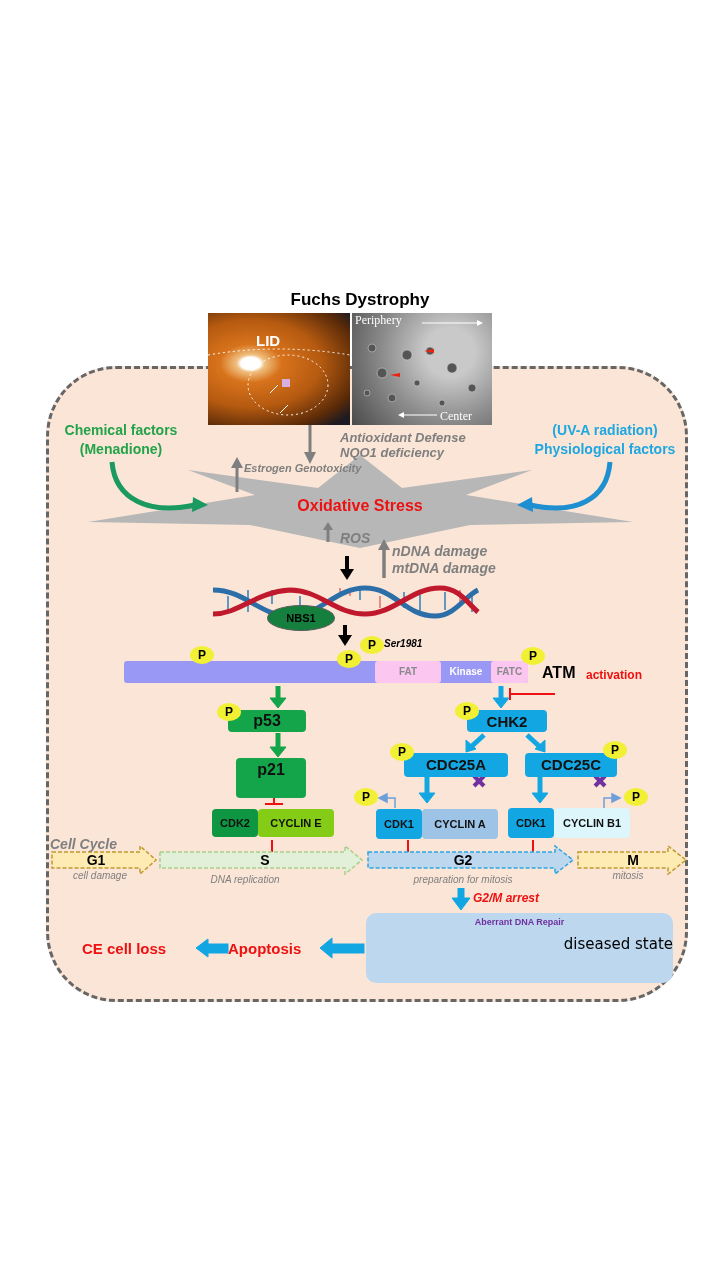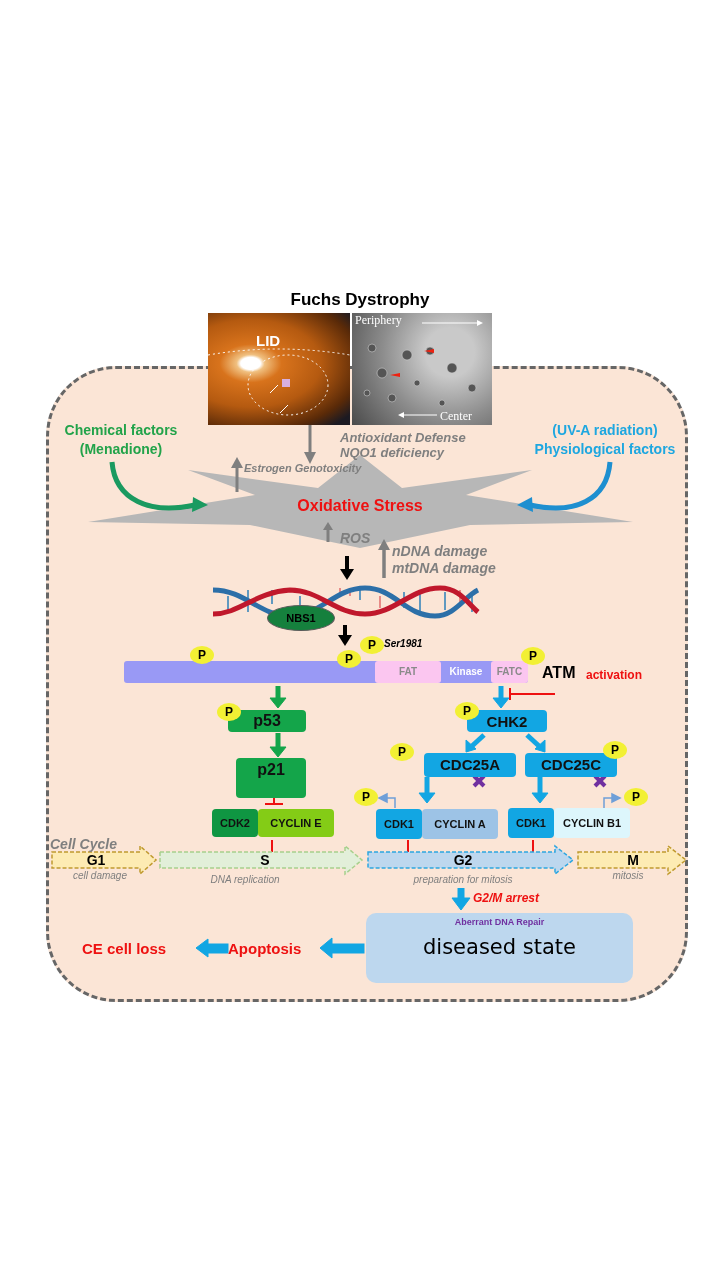--- a/index.html
+++ b/index.html
@@ -21,21 +21,21 @@
   .nbs1 { left:267px; top:605px; width:66px; height:24px; border-radius:50%; background:#15803d; border:1.5px solid #5a5a5a; font-weight:bold; font-size:11px; text-align:center; line-height:24px; color:#000; }
   .pdot { position:absolute; width:24px; height:18px; border-radius:50%; background:#f2f034; font-weight:bold; font-size:12px; text-align:center; line-height:18px; color:#000; }
   .atm-bar { left:124px; top:661px; width:404px; height:22px; background:#9999f5; border-radius:3px; }
   .dom { position:absolute; top:661px; height:22px; line-height:22px; font-size:10px; text-align:center; font-weight:bold; border-radius:3px; }
   .box { position:absolute; border-radius:4px; font-weight:bold; text-align:center; color:#111; }
   .green { background:#14a54a; }
   .blue { background:#12a6e3; }
   .phase-label { position:absolute; font-size:14px; font-weight:bold; color:#000; text-align:center; }
   .phase-sub { position:absolute; font-size:10px; font-style:italic; color:#7f7f7f; text-align:center; }
   .red-b { color:#ee1111; font-weight:bold; }
-  .disease { left:366px; top:913px; width:267px; height:70px; background:#bdd7ee; border-radius:10px; }
+  .disease { left:366px; top:913px; width:307px; height:70px; background:#bdd7ee; border-radius:10px; }
 </style>
 </head>
 <body>
 
 <div class="abs title">Fuchs Dystrophy</div>
 
 <div class="panel"></div>
 
 <div class="abs photo-left">
   <svg width="142" height="112" style="position:absolute;left:0;top:0">
@@ -217,21 +217,21 @@
 <div class="abs red-b" style="left:586px;top:668px;font-size:12px;">activation</div>
 
 <div class="box green" style="left:228px;top:710px;width:78px;height:22px;line-height:22px;font-size:16px;">p53</div>
 <div class="pdot" style="left:217px;top:703px;">P</div>
 <div class="box green" style="left:236px;top:758px;width:70px;height:40px;line-height:24px;font-size:16px;">p21</div>
 <div class="box" style="left:212px;top:809px;width:46px;height:28px;line-height:28px;font-size:11px;background:#0f9642;">CDK2</div>
 <div class="box" style="left:258px;top:809px;width:76px;height:28px;line-height:28px;font-size:11px;background:#84cc16;">CYCLIN E</div>
 
 <div class="box blue" style="left:467px;top:710px;width:80px;height:22px;line-height:24px;font-size:15px;">CHK2</div>
 <div class="pdot" style="left:455px;top:702px;">P</div>
-<div class="box blue" style="left:424px;top:753px;width:92px;height:24px;line-height:24px;font-size:15px;">CDC25A</div>
+<div class="box blue" style="left:404px;top:753px;width:104px;height:24px;line-height:24px;font-size:15px;">CDC25A</div>
 <div class="pdot" style="left:390px;top:743px;">P</div>
 <div class="box blue" style="left:525px;top:753px;width:92px;height:24px;line-height:24px;font-size:15px;">CDC25C</div>
 <div class="pdot" style="left:603px;top:741px;">P</div>
 
 <div class="pdot" style="left:354px;top:788px;">P</div>
 <div class="pdot" style="left:624px;top:788px;">P</div>
 
 <div class="box blue" style="left:376px;top:809px;width:46px;height:30px;line-height:30px;font-size:11px;">CDK1</div>
 <div class="box" style="left:422px;top:809px;width:76px;height:30px;line-height:30px;font-size:11px;background:#9dc3e6;">CYCLIN A</div>
 <div class="box blue" style="left:508px;top:808px;width:46px;height:30px;line-height:30px;font-size:11px;">CDK1</div>
@@ -243,16 +243,16 @@
 <div class="phase-label" style="left:160px;width:210px;top:852px;">S</div>
 <div class="phase-sub" style="left:160px;width:170px;top:874px;">DNA replication</div>
 <div class="phase-label" style="left:368px;width:190px;top:852px;">G2</div>
 <div class="phase-sub" style="left:368px;width:190px;top:874px;">preparation for mitosis</div>
 <div class="phase-label" style="left:578px;width:110px;top:852px;">M</div>
 <div class="phase-sub" style="left:578px;width:100px;top:870px;">mitosis</div>
 
 <div class="abs red-b" style="left:473px;top:891px;font-size:12px;font-style:italic;">G2/M arrest</div>
 <div class="abs disease">
   <div style="text-align:center;color:#7030a0;font-size:9px;font-weight:bold;margin-top:4px;">Aberrant DNA Repair</div>
-  <div style="text-align:center;color:#000;font-size:21px;margin-top:8px;font-family:'DejaVu Sans',sans-serif;">diseased state</div>
+  <div style="text-align:right;color:#000;font-size:15px;margin-top:8px;font-family:'DejaVu Sans',sans-serif;">diseased state</div>
 </div>
 <div class="abs red-b" style="left:228px;top:940px;font-size:15px;">Apoptosis</div>
 <div class="abs red-b" style="left:82px;top:940px;font-size:15px;">CE cell loss</div>
 
 </body></html>

